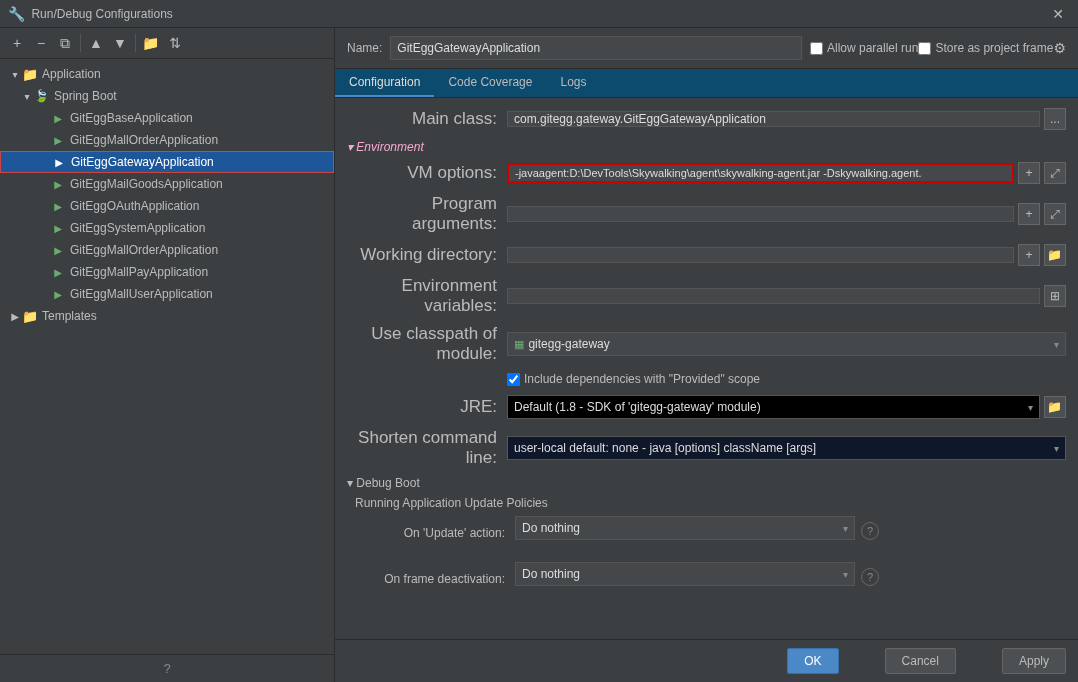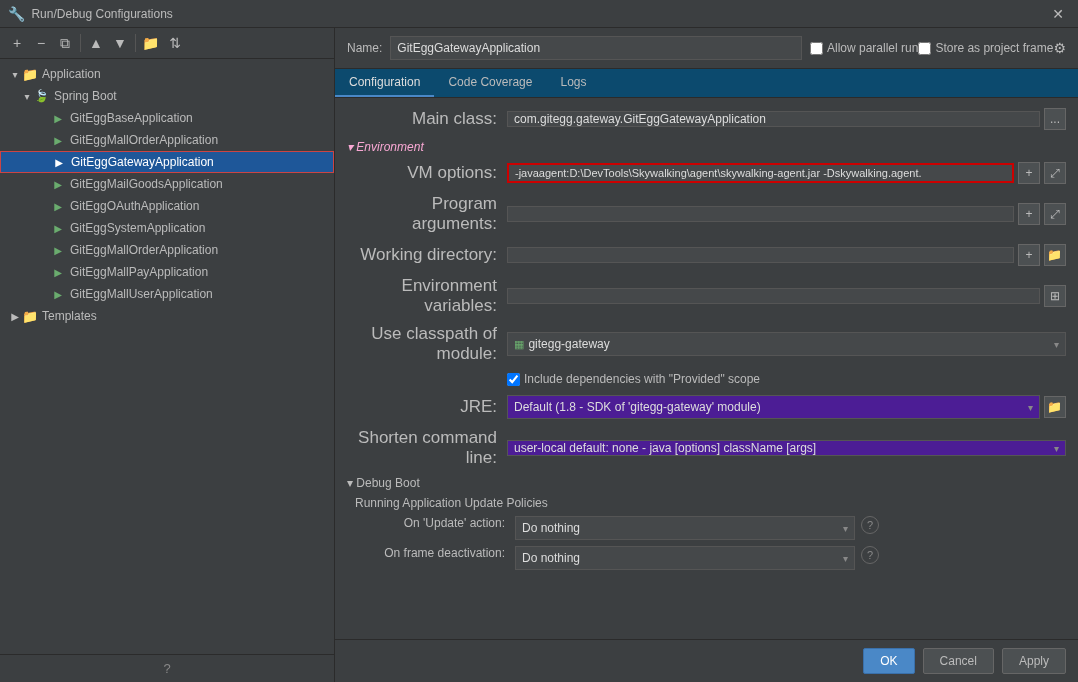--- a/index.html
+++ b/index.html
@@ -280,22 +280,22 @@
       margin-top: 4px;
     }
     .running-policies-title {
       font-size: 12px;
       color: #bbbbbb;
       margin-bottom: 6px;
     }
 
     .policy-row {
       display: flex;
-      align-items: flex-start;
-      margin-bottom: 6px;
+      align-items: flex-end;
+      margin-bottom: 22px;
     }
     .policy-label {
       width: 160px;
       flex-shrink: 0;
       text-align: right;
       padding-right: 10px;
       font-size: 12px;
       color: #bbbbbb;
     }
     .policy-select {
@@ -339,20 +339,21 @@
     }
     .btn {
       padding: 4px 16px;
       font-size: 12px;
       cursor: pointer;
       border-radius: 2px;
       height: 26px;
       display: flex;
       align-items: center;
       justify-content: center;
+      margin-left: 38px;
     }
     .btn-primary {
       background: #4a88c7;
       border: 1px solid #3a70aa;
       color: white;
     }
     .btn-secondary {
       background: #4c5052;
       border: 1px solid #666;
       color: #bbbbbb;
@@ -589,32 +590,32 @@
       <div class="include-deps">
         <label class="checkbox-label">
           <input type="checkbox" checked="" style="">
           <span>Include dependencies with "Provided" scope</span>
         </label>
       </div>
 
       <div class="form-row">
         <span class="form-label">JRE:</span>
         <div class="form-control">
-          <div style="flex:1; background:#4c1d95; border:1px solid #555; height:24px; display:flex; align-items:center; justify-content:space-between; padding:0 6px; cursor:pointer;">
+          <div style="flex:1; background:#000000; border:1px solid #555; height:24px; display:flex; align-items:center; justify-content:space-between; padding:0 6px; cursor:pointer;">
             <span style="font-size:12px; color:#dddddd;">Default (1.8 - SDK of 'gitegg-gateway' module)</span>
             <span style="font-size:10px; color:#888;">▾</span>
           </div>
           <button class="input-btn">📁</button>
         </div>
       </div>
 
       <div class="form-row">
         <span class="form-label">Shorten command line:</span>
         <div class="form-control">
-          <div style="flex:1; background:#4c1d95; border:1px solid #555; height:16px; display:flex; align-items:center; justify-content:space-between; padding:0 6px; cursor:pointer;">
+          <div style="flex:1; background:#0f172a; border:1px solid #555; height:24px; display:flex; align-items:center; justify-content:space-between; padding:0 6px; cursor:pointer;">
             <span style="font-size:12px; color:#dddddd;">user-local default: none - java [options] className [args]</span>
             <span style="font-size:10px; color:#888;">▾</span>
           </div>
         </div>
       </div>
 
       <div class="spring-boot-section">
         <div class="section-header">
           <span style="font-size:12px; color:#bbbbbb;">▾  Debug Boot</span>
         </div>

